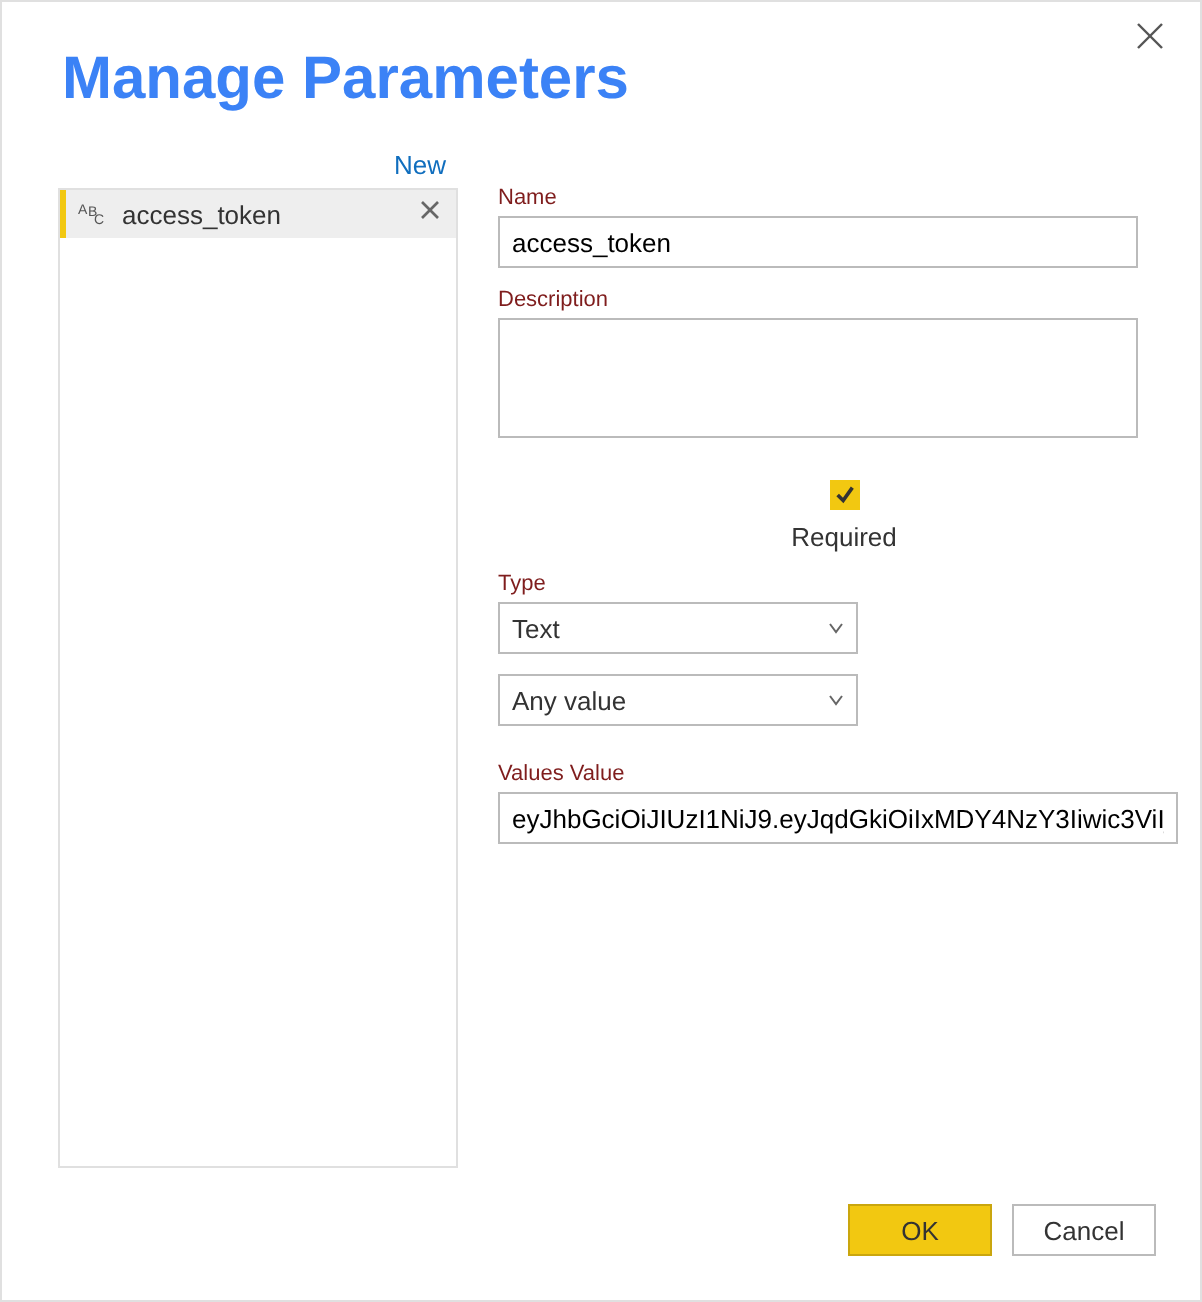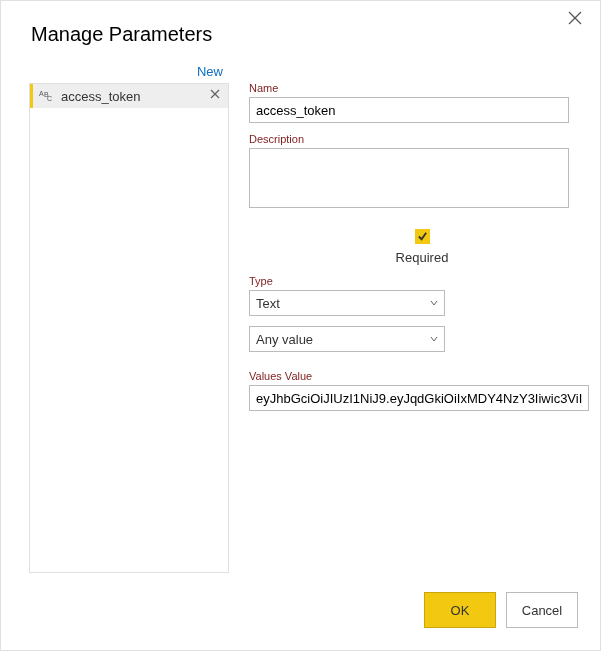--- a/index.html
+++ b/index.html
@@ -18,23 +18,23 @@
     position: absolute;
     top: 10px;
     right: 14px;
     width: 18px;
     height: 18px;
     cursor: pointer;
     color: #555;
   }
   .close-btn svg { width: 14px; height: 14px; display:block; }
   .dialog-title {
-    font-size: 20px;
-    font-weight: 400;
-    color: #000000;
+    font-size: 30px;
+    font-weight: 700;
+    color: #3b82f6;
     margin: 22px 0 18px 30px;
   }
   .content {
     display: flex;
     gap: 20px;
     padding: 0 0 0 28px;
   }
   .left-pane {
     width: 200px;
     display: flex;
@@ -122,21 +122,21 @@
     width: 15px;
     height: 15px;
     background: #f2c811;
     display: flex;
     align-items: center;
     justify-content: center;
     cursor: pointer;
   }
   .checkbox svg { width: 11px; height: 11px; display: block; }
   .select-box {
-    width: 196px;
+    width: 180px;
     height: 26px;
     border: 1px solid #bbb;
     display: flex;
     align-items: center;
     padding: 0 6px;
     cursor: pointer;
     justify-content: space-between;
     background:#fff;
   }
   .select-caret { color:#666; }
@@ -154,21 +154,21 @@
   }
   .footer {
     position: absolute;
     bottom: 22px;
     right: 22px;
     display: flex;
     gap: 10px;
   }
   .btn {
     min-width: 72px;
-    height: 36px;
+    height: 26px;
     border: 1px solid #bbb;
     background: #fff;
     font-family: inherit;
     font-size: 13px;
     cursor: pointer;
     display:flex;align-items:center;justify-content:center;
   }
   .btn-primary {
     background: #f2c811;
     border-color: #caa60e;

